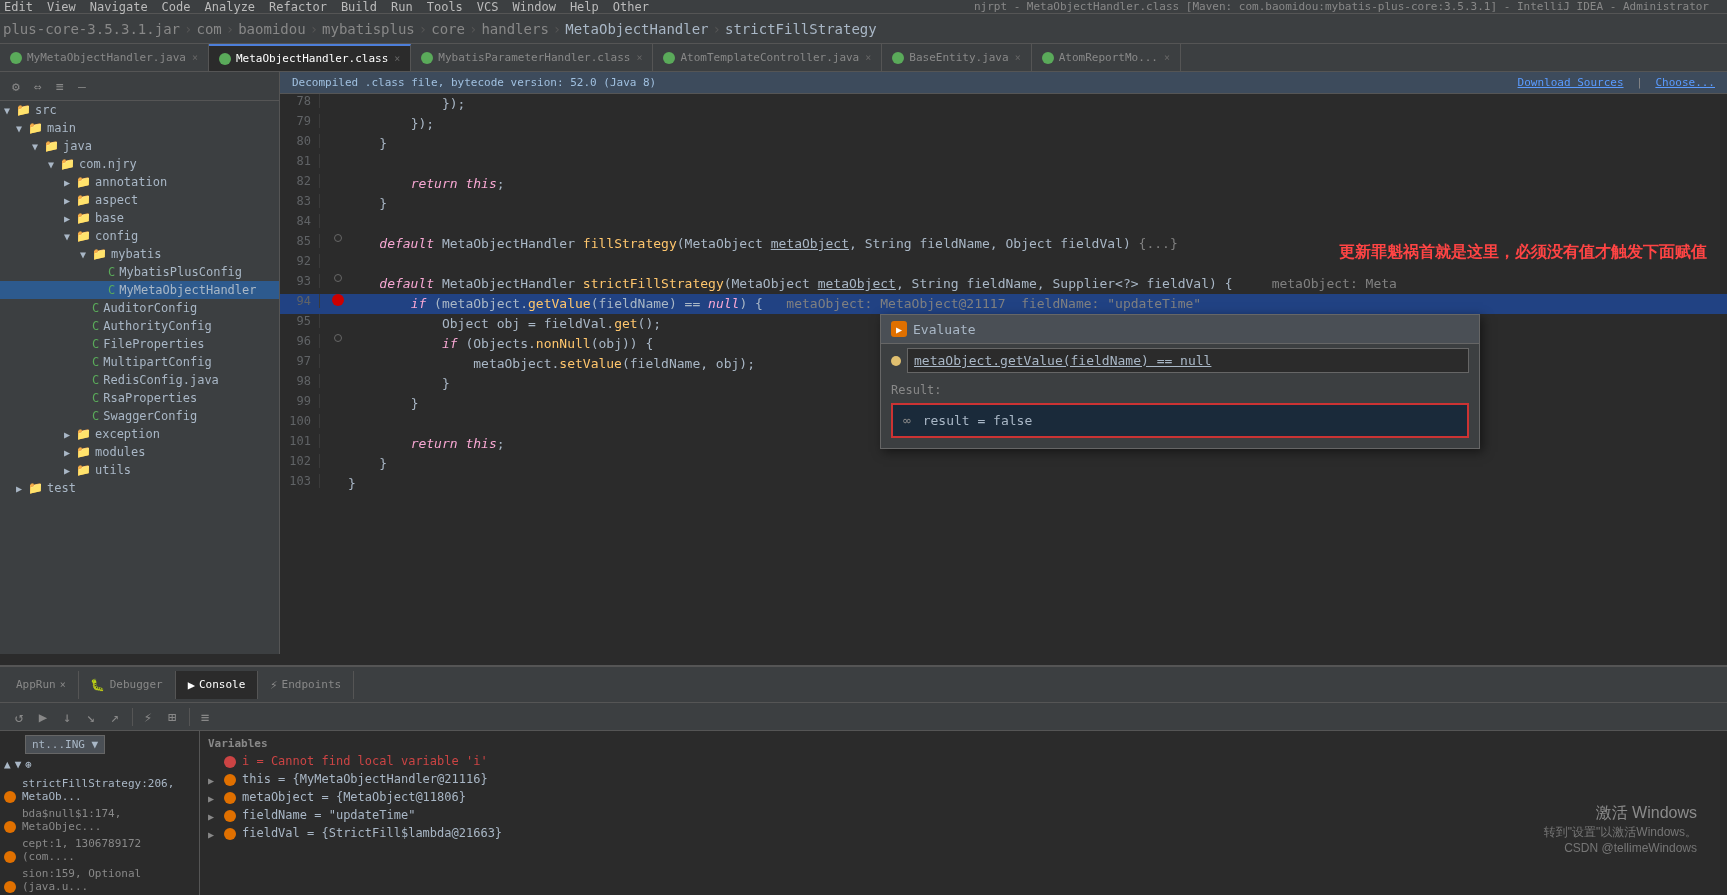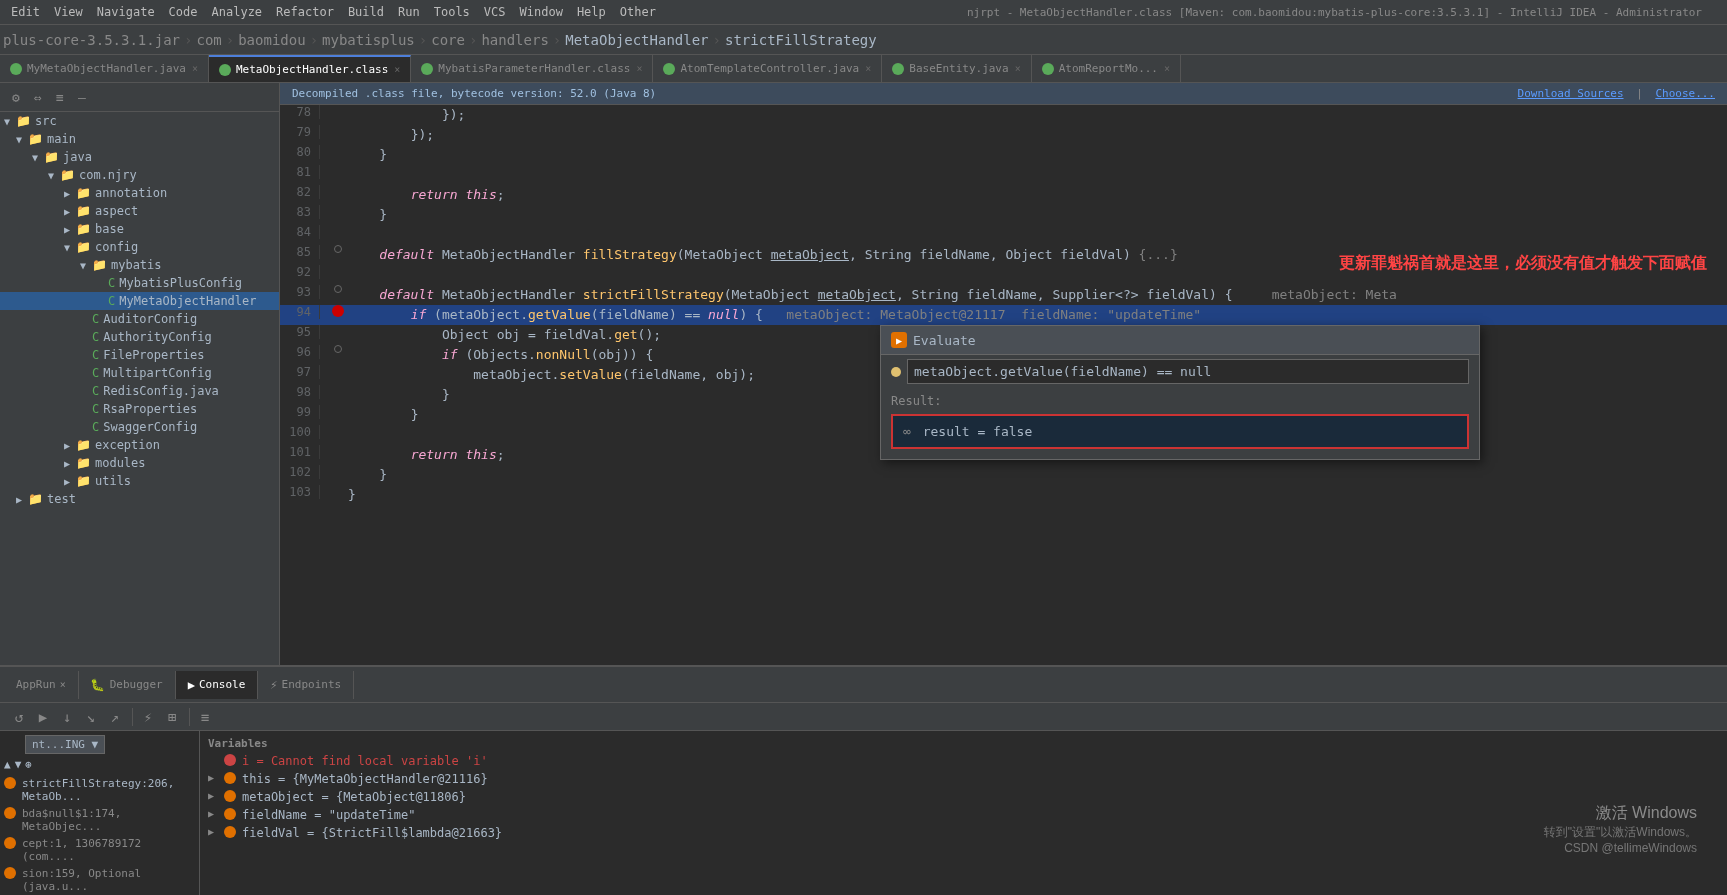--- a/index.html
+++ b/index.html
@@ -11,22 +11,22 @@
       font-size: 12px;
       color: #a9b7c6;
       overflow: hidden;
     }
 
     
     .menu-bar {
       display: flex;
       align-items: center;
       background: #3c3f41;
-      height: 25px;
-      padding: 0 11px;
+      height: 14px;
+      padding: 0 4px;
       border-bottom: 1px solid #555;
       font-size: 12px;
       color: #bbbbbb;
       flex-shrink: 0;
     }
     .menu-bar span {
       margin-right: 14px;
       cursor: pointer;
       white-space: nowrap;
     }
@@ -263,20 +263,21 @@
     }
     .eval-section-label {
       padding: 6px 10px 2px;
       color: #888;
       font-size: 12px;
     }
     .eval-input-row {
       display: flex;
       align-items: center;
       padding: 4px 10px;
+      text-decoration: underline;
     }
     .eval-dot {
       width: 10px;
       height: 10px;
       border-radius: 50%;
       background: #e0c070;
       margin-right: 6px;
       flex-shrink: 0;
     }
     .eval-input {
@@ -416,21 +417,21 @@
     }
     .var-label {
       color: #888;
       font-size: 11px;
       padding: 2px 0;
       font-weight: bold;
     }
 
     .var-item {
       display: flex;
-      align-items: flex-start;
+      align-items: flex-end;
       padding: 2px 0;
       cursor: pointer;
     }
     .var-expand { width: 14px; margin-right: 2px; color: #888; font-size: 10px; }
     .var-dot {
       width: 12px;
       height: 12px;
       border-radius: 50%;
       margin-right: 6px;
       flex-shrink: 0;

